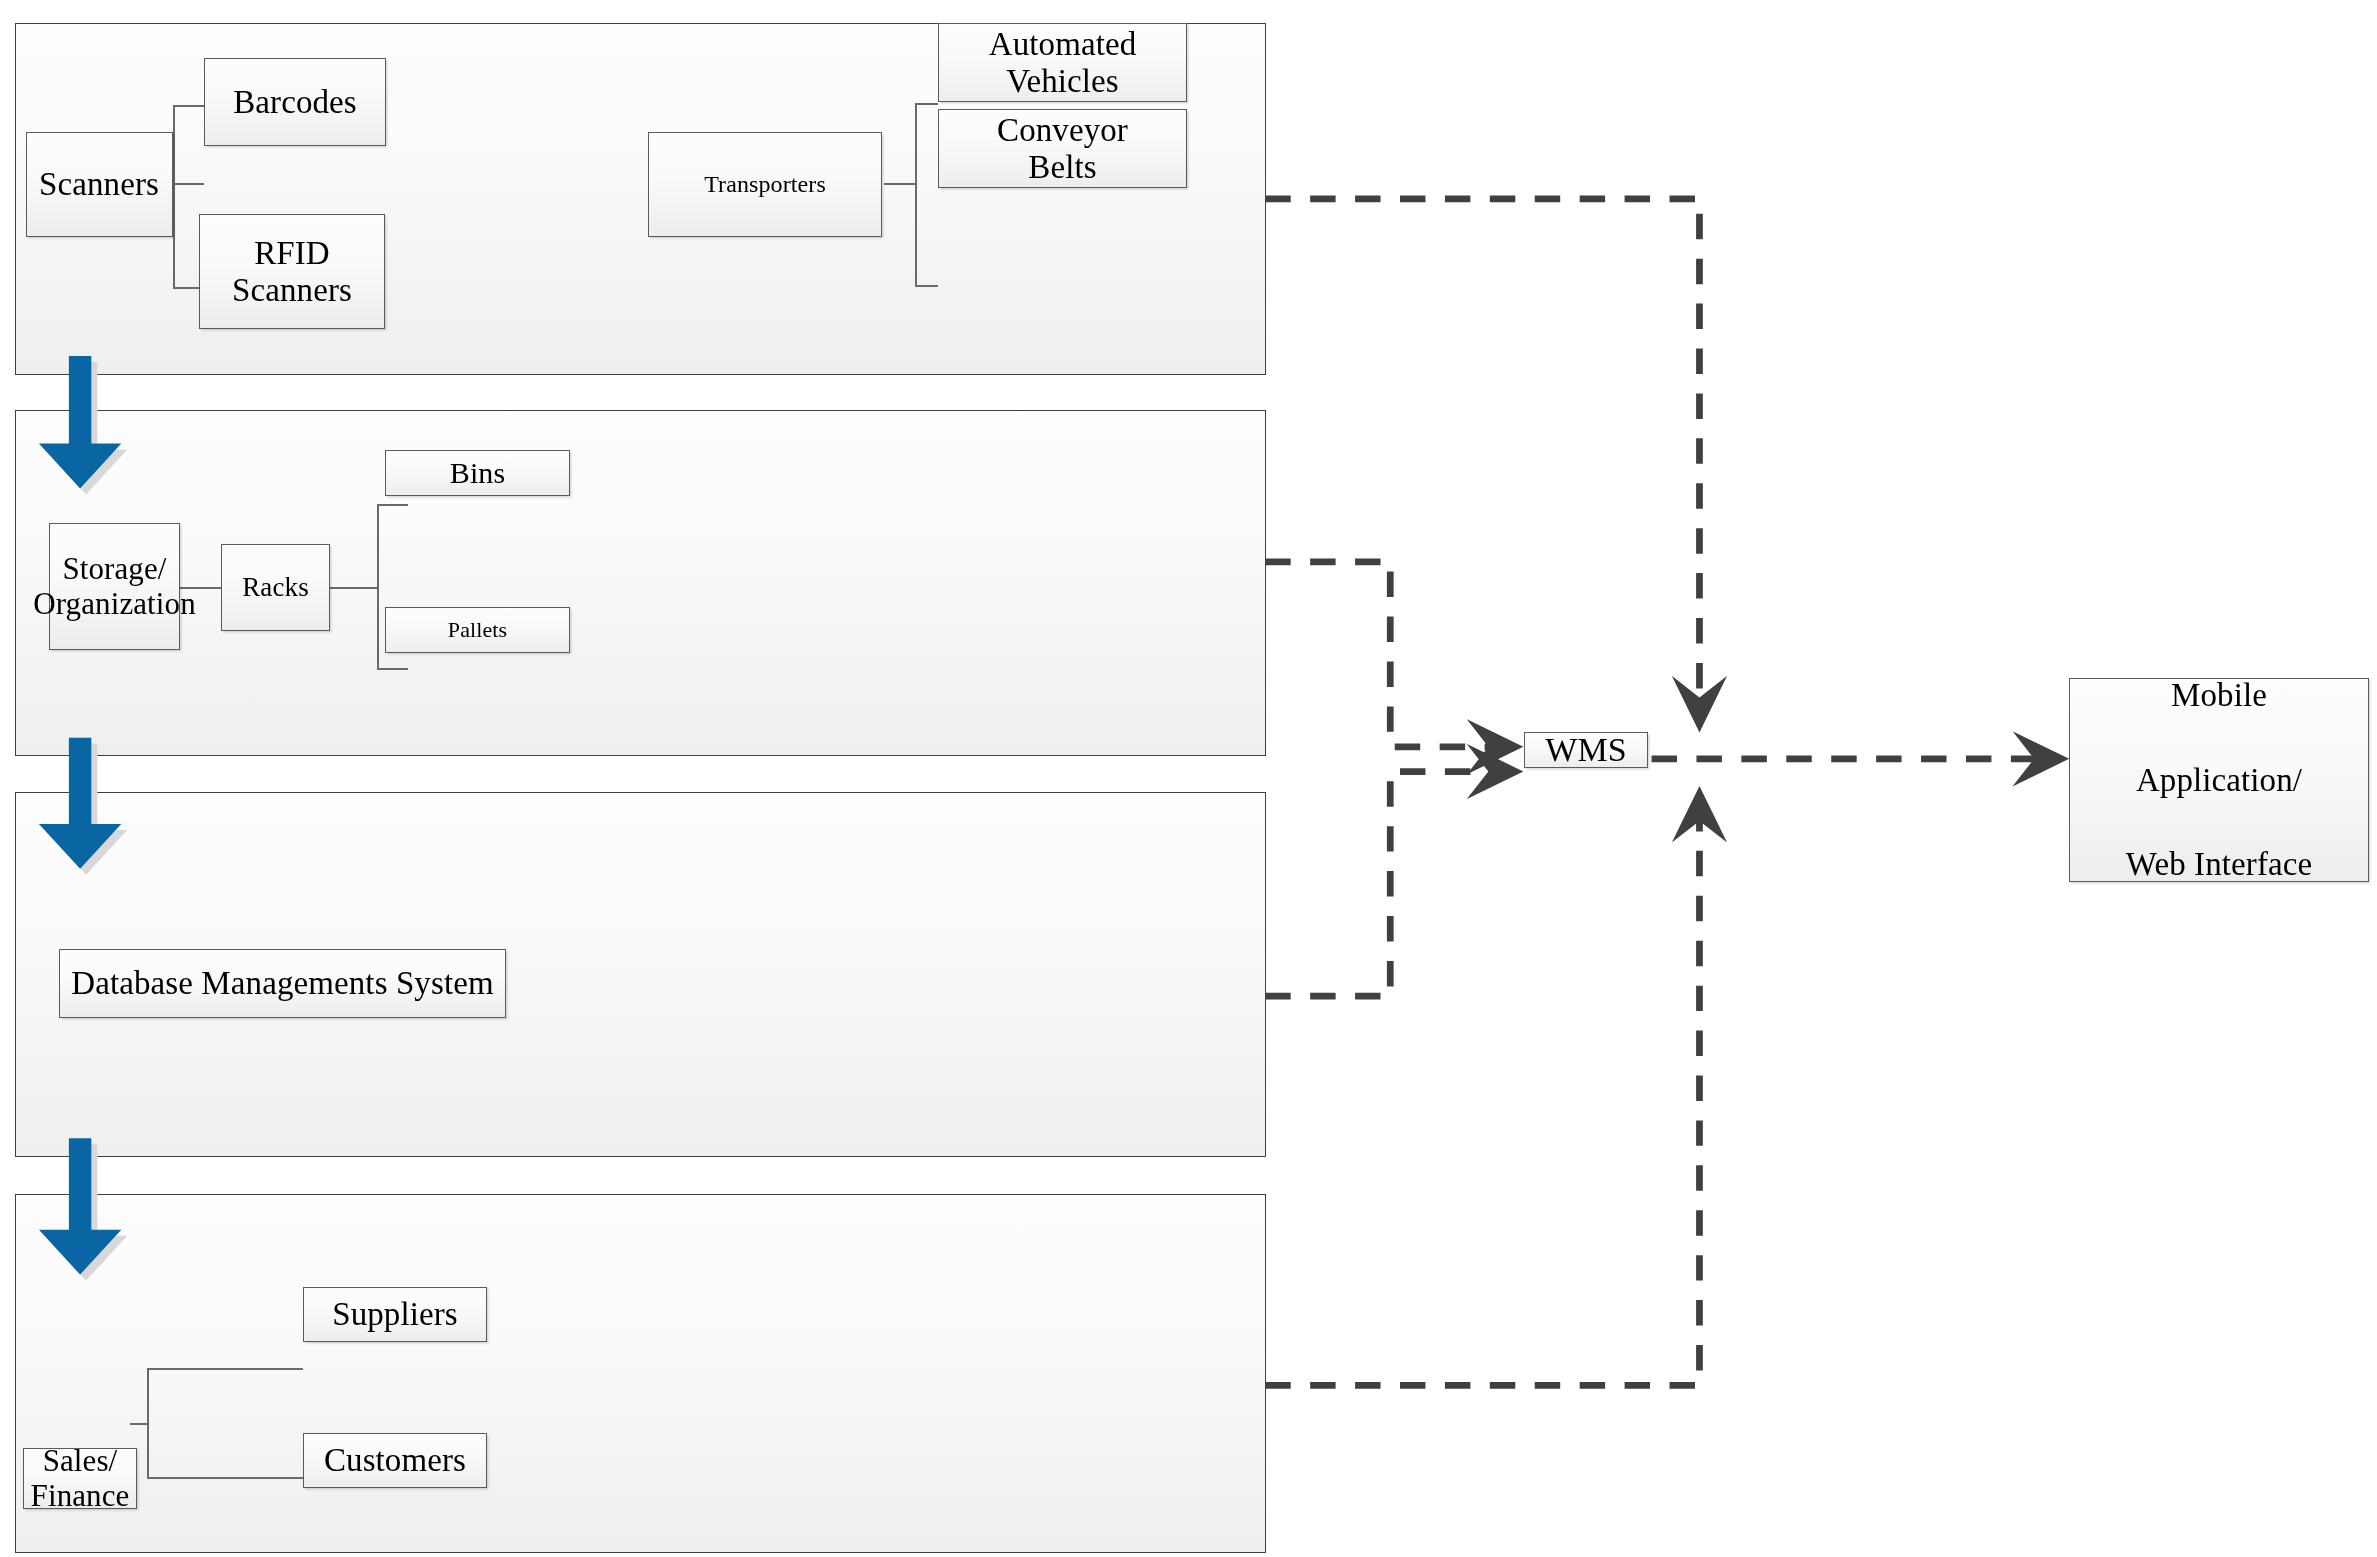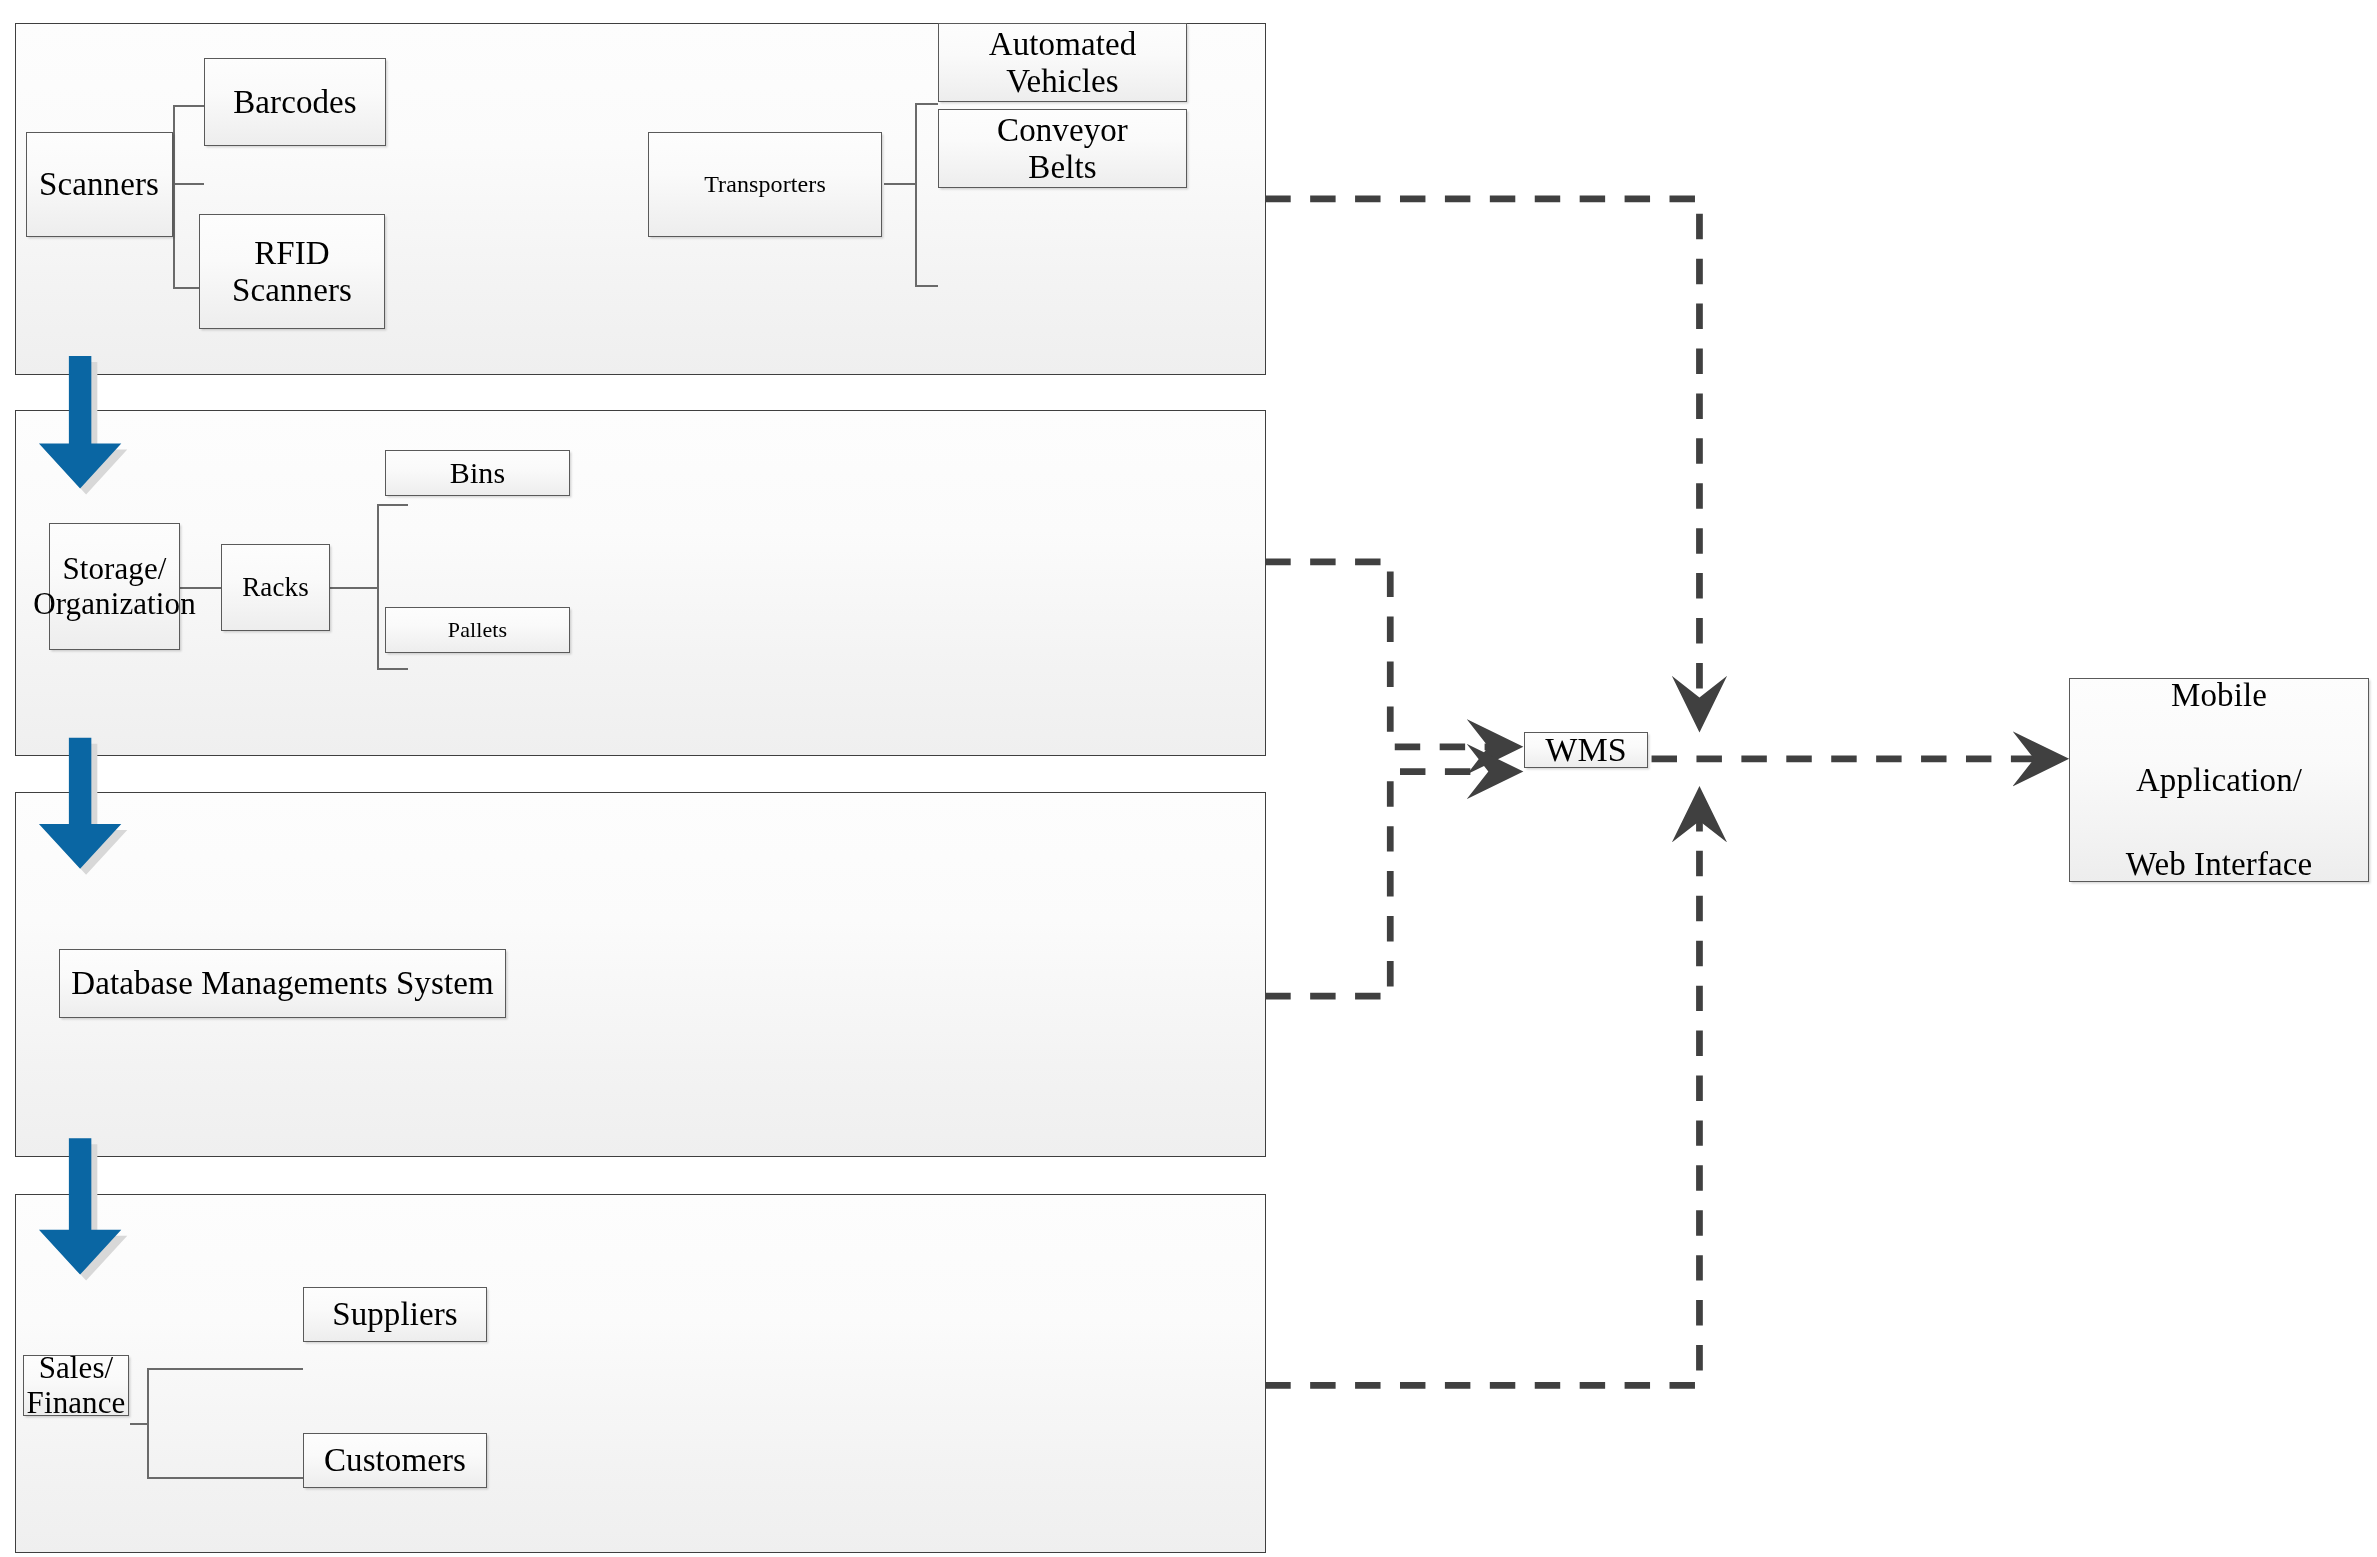--- a/index.html
+++ b/index.html
@@ -96,21 +96,21 @@
 
   <div class="node" style="left:59px;top:949px;width:447px;height:69px;font-size:33px;">
     <span class="lbl">Database Managements System</span>
   </div>
 
   <div class="ln hl" style="left:130px;top:1423px;width:18px;"></div>
   <div class="ln vl" style="left:147px;top:1368px;height:110px;"></div>
   <div class="ln hl" style="left:147px;top:1368px;width:156px;"></div>
   <div class="ln hl" style="left:147px;top:1477px;width:156px;"></div>
 
-  <div class="node" style="left:23px;top:1355px;width:106px;height:61px;font-size:31px;flex-direction:column;">
+  <div class="node" style="left:23px;top:1448px;width:114px;height:61px;font-size:31px;flex-direction:column;">
     <span class="lbl">Sales/</span>
     <span class="lbl">Finance</span>
   </div>
 
   <div class="node" style="left:303px;top:1287px;width:184px;height:55px;font-size:33px;">
     <span class="lbl">Suppliers</span>
   </div>
 
   <div class="node" style="left:303px;top:1433px;width:184px;height:55px;font-size:33px;">
     <span class="lbl">Customers</span>

